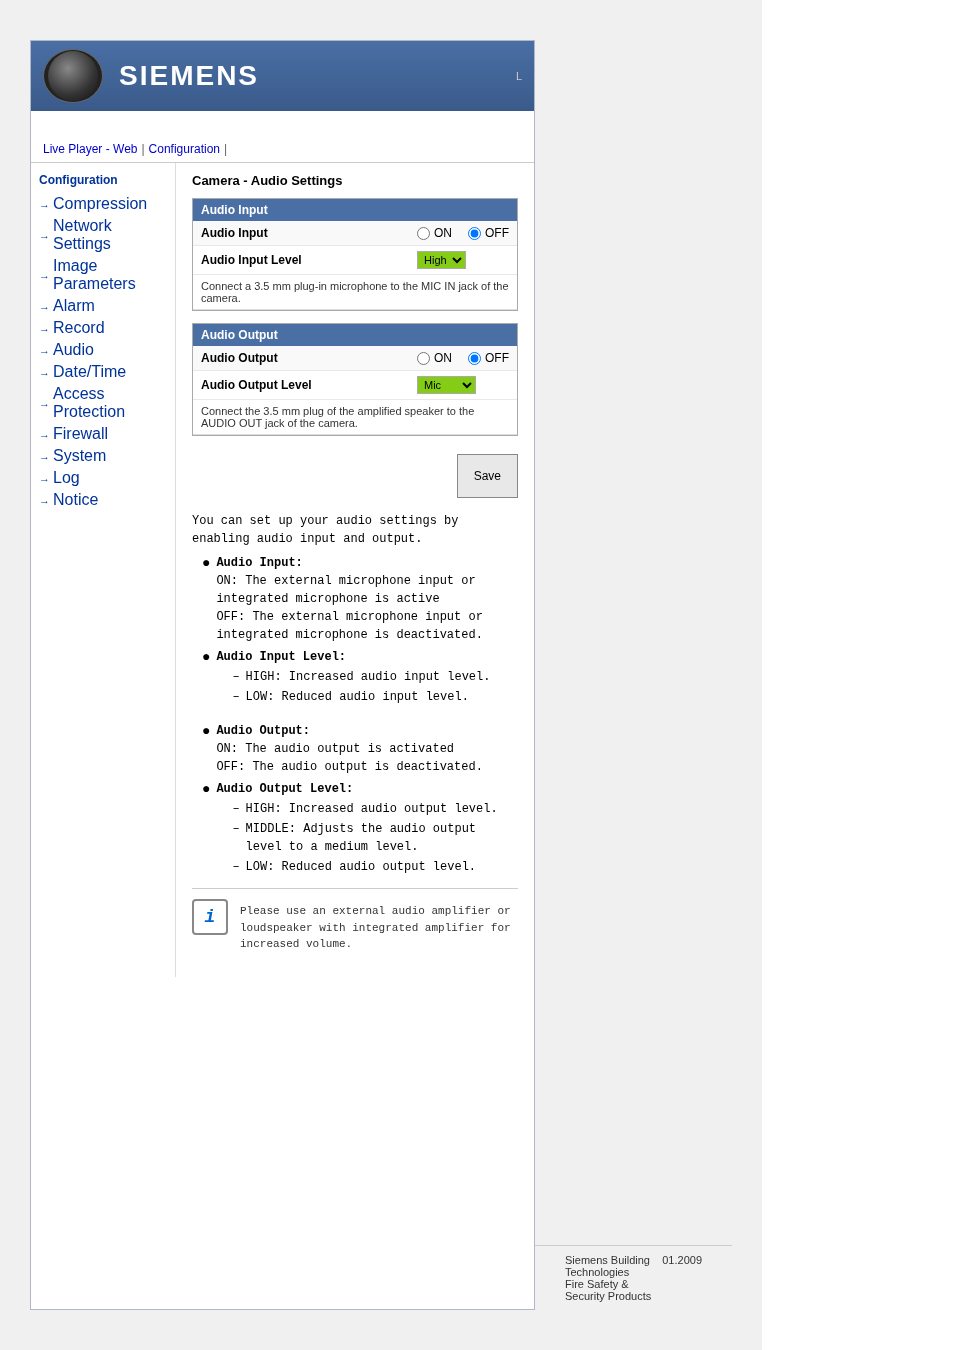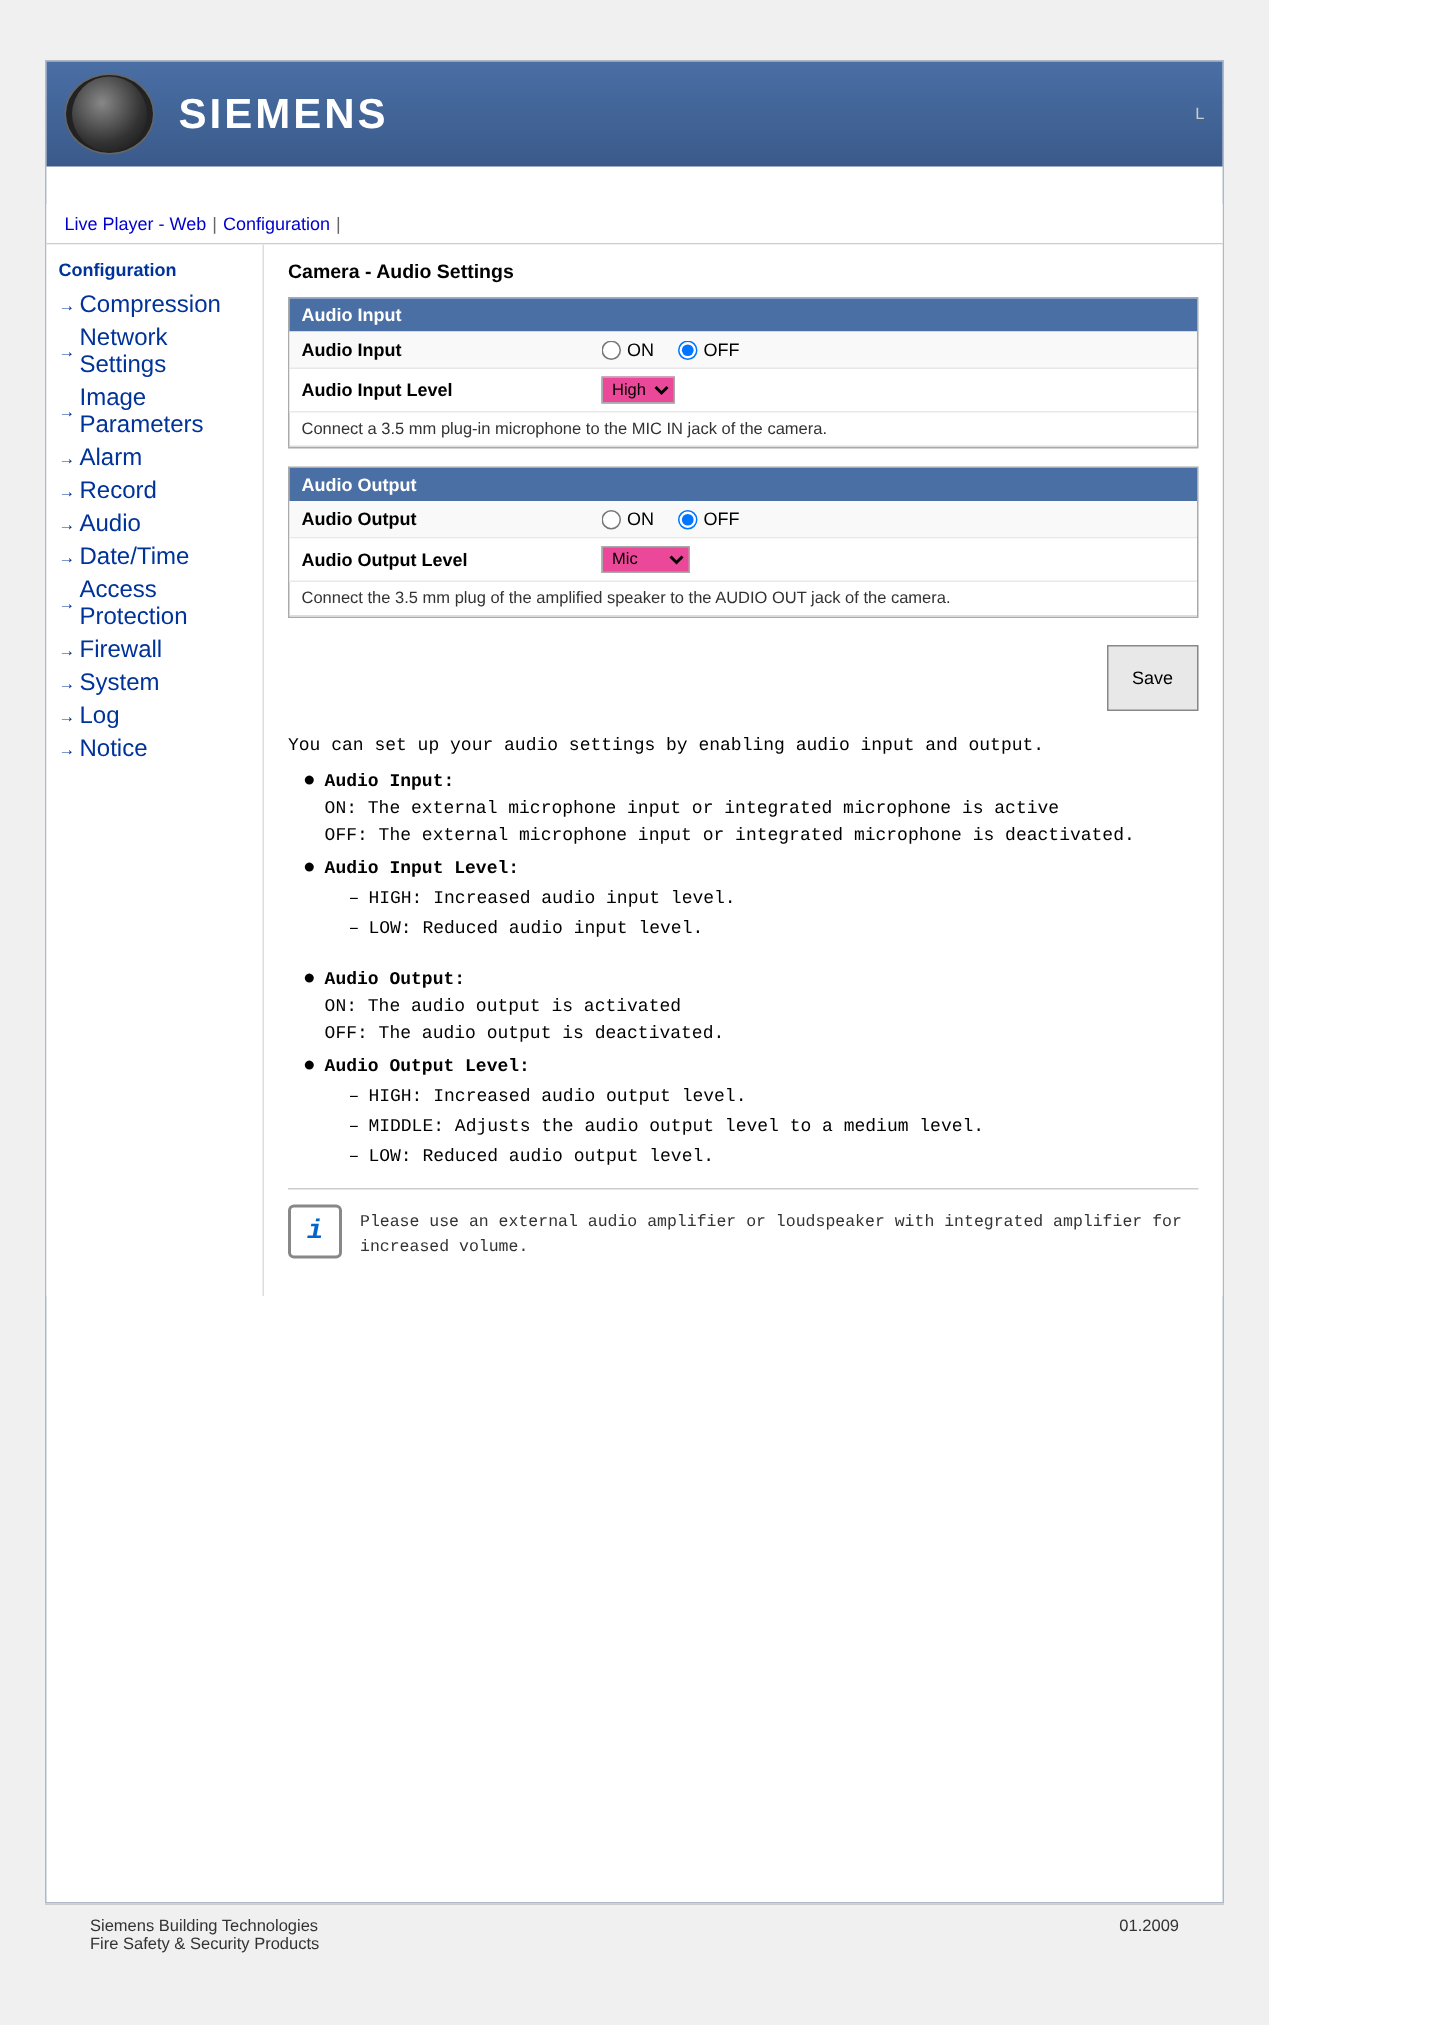--- a/index.html
+++ b/index.html
@@ -7,25 +7,24 @@
       font-family: Arial, sans-serif;
       font-size: 12px;
       background: #fff;
       color: #000;
       width: 954px;
       min-height: 1350px;
     }
 
     
     .page-wrapper {
-      width: 846px;
+      width: 762px;
       min-height: 1350px;
       background: #f0f0f0;
       display: flex;
-      flex-direction: column;
       padding: 40px 30px;
     }
 
     
     .main-card {
       background: #fff;
       border: 1px solid #b0b8c8;
       width: 100%;
       flex: 1;
     }
@@ -194,20 +193,21 @@
       font-size: 12px;
       font-weight: bold;
       color: #000;
       flex-shrink: 0;
     }
 
     .settings-controls {
       display: flex;
       align-items: center;
       gap: 12px;
+      margin-left: 16px;
     }
 
     .settings-note {
       font-size: 11px;
       color: #333;
       padding: 5px 8px;
       border-bottom: 1px solid #ddd;
     }
 
     .radio-group {
@@ -226,21 +226,21 @@
 
     .radio-input {
       cursor: pointer;
     }
 
     
     .select-input {
       font-size: 11px;
       padding: 1px 2px;
       border: 1px solid #aaa;
-      background: #ec4899;
+      background: #84cc16;
     }
 
     
     .section-block {
       border: 1px solid #aaa;
       margin-bottom: 12px;
     }
 
     
     .save-row {

